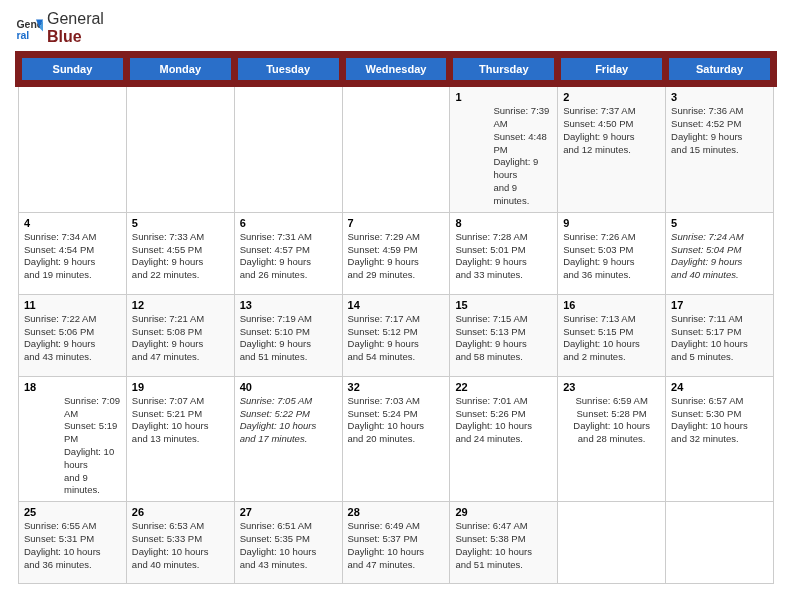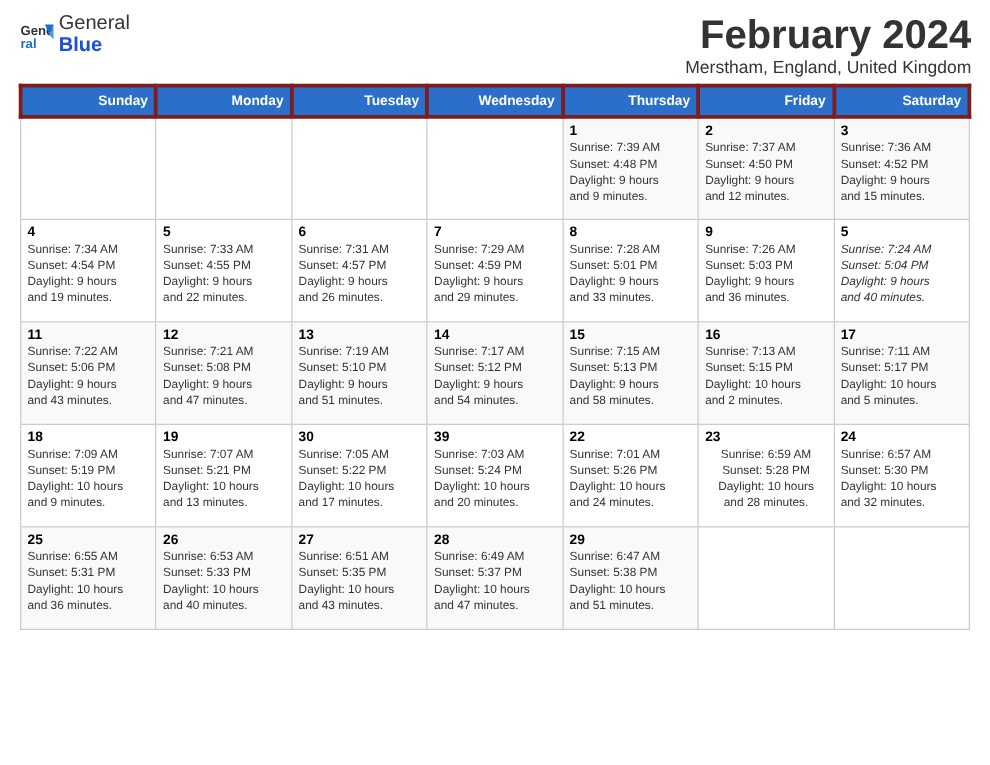--- a/index.html
+++ b/index.html
@@ -44,25 +44,25 @@
       font-weight: normal;
     }
     table {
       width: 100%;
       border-collapse: collapse;
       font-size: 10px;
     }
     thead tr th {
       background-color: #2a6fc9;
       color: white;
-      text-align: right;
+      text-align: center;
       padding: 5px 5px;
       font-size: 11px;
       font-weight: bold;
-      border: 3px solid #7f1d1d;
+      border: 7px solid #7f1d1d;
     }
     tbody tr td {
       border: 1px solid #ccc;
       vertical-align: top;
       padding: 4px 5px;
       width: calc(100% / 7);
       height: 82px;
     }
     tbody tr:nth-child(odd) td {
       background-color: #f9f9f9;
@@ -92,26 +92,22 @@
   <div class="header-row">
     <div class="logo">
       <svg class="logo-icon" viewBox="0 0 40 40">
         <text x="2" y="20" font-size="15" font-weight="bold" fill="#333">Gene</text>
         <text x="2" y="35" font-size="15" font-weight="bold" fill="#1a6dcc">ral</text>
         <polygon points="30,8 40,8 35,20" fill="#1a6dcc"></polygon>
         <polygon points="35,20 40,8 40,25" fill="#4a9de0"></polygon>
       </svg>
       <div>
         <div style="font-size:16px; font-weight:normal; color:#333; line-height:1.1;">General</div>
-        <div style="font-size:16px; font-weight:bold; color:#1d4ed8; line-height:1.1;">Blue</div>
+        <div style="font-size:16px; font-weight:bold; color:#7f1d1d; line-height:1.1;">Blue</div>
       </div>
-    </div>
-    <div class="title-block">
-      <div class="main-title">February 2024</div>
-      <div class="subtitle">Merstham, England, United Kingdom</div>
     </div>
   </div>
 
   <table>
     <thead>
       <tr>
         <th>Sunday</th>
         <th>Monday</th>
         <th>Tuesday</th>
         <th>Wednesday</th>
@@ -121,21 +117,21 @@
       </tr>
     </thead>
     <tbody id="calendar-body">
     <tr>
           <td class="empty-cell"></td>
           <td class="empty-cell"></td>
           <td class="empty-cell"></td>
           <td class="empty-cell"></td>
           <td>
             <span class="day-num">1</span>
-            <div class="day-info" style="white-space: pre-line;">Sunrise: 7:39 AM
+            <div class="day-info" style="white-space: pre-line; margin-left: 38px;">Sunrise: 7:39 AM
 Sunset: 4:48 PM
 Daylight: 9 hours
 and 9 minutes.</div>
           </td>
           <td>
             <span class="day-num">2</span>
             <div class="day-info" style="white-space: pre-line;">Sunrise: 7:37 AM
 Sunset: 4:50 PM
 Daylight: 9 hours
 and 12 minutes.</div>
@@ -246,41 +242,41 @@
             <span class="day-num">17</span>
             <div class="day-info" style="white-space: pre-line;">Sunrise: 7:11 AM
 Sunset: 5:17 PM
 Daylight: 10 hours
 and 5 minutes.</div>
           </td>
         </tr>
         <tr>
           <td>
             <span class="day-num">18</span>
-            <div class="day-info" style="white-space: pre-line;">Sunrise: 7:09 AM
+            <div class="day-info" style="white-space: pre-line; margin-left: 40px;">Sunrise: 7:09 AM
 Sunset: 5:19 PM
 Daylight: 10 hours
 and 9 minutes.</div>
           </td>
           <td>
             <span class="day-num">19</span>
             <div class="day-info" style="white-space: pre-line;">Sunrise: 7:07 AM
 Sunset: 5:21 PM
 Daylight: 10 hours
 and 13 minutes.</div>
           </td>
           <td>
-            <span class="day-num">30</span>
-            <div class="day-info" style="white-space: pre-line;">Sunrise: 7:05 AM
+            <span class="day-num">40</span>
+            <div class="day-info" style="white-space: pre-line; font-style: italic;">Sunrise: 7:05 AM
 Sunset: 5:22 PM
 Daylight: 10 hours
 and 17 minutes.</div>
           </td>
           <td>
-            <span class="day-num">39</span>
+            <span class="day-num">32</span>
             <div class="day-info" style="white-space: pre-line;">Sunrise: 7:03 AM
 Sunset: 5:24 PM
 Daylight: 10 hours
 and 20 minutes.</div>
           </td>
           <td>
             <span class="day-num">22</span>
             <div class="day-info" style="white-space: pre-line;">Sunrise: 7:01 AM
 Sunset: 5:26 PM
 Daylight: 10 hours

